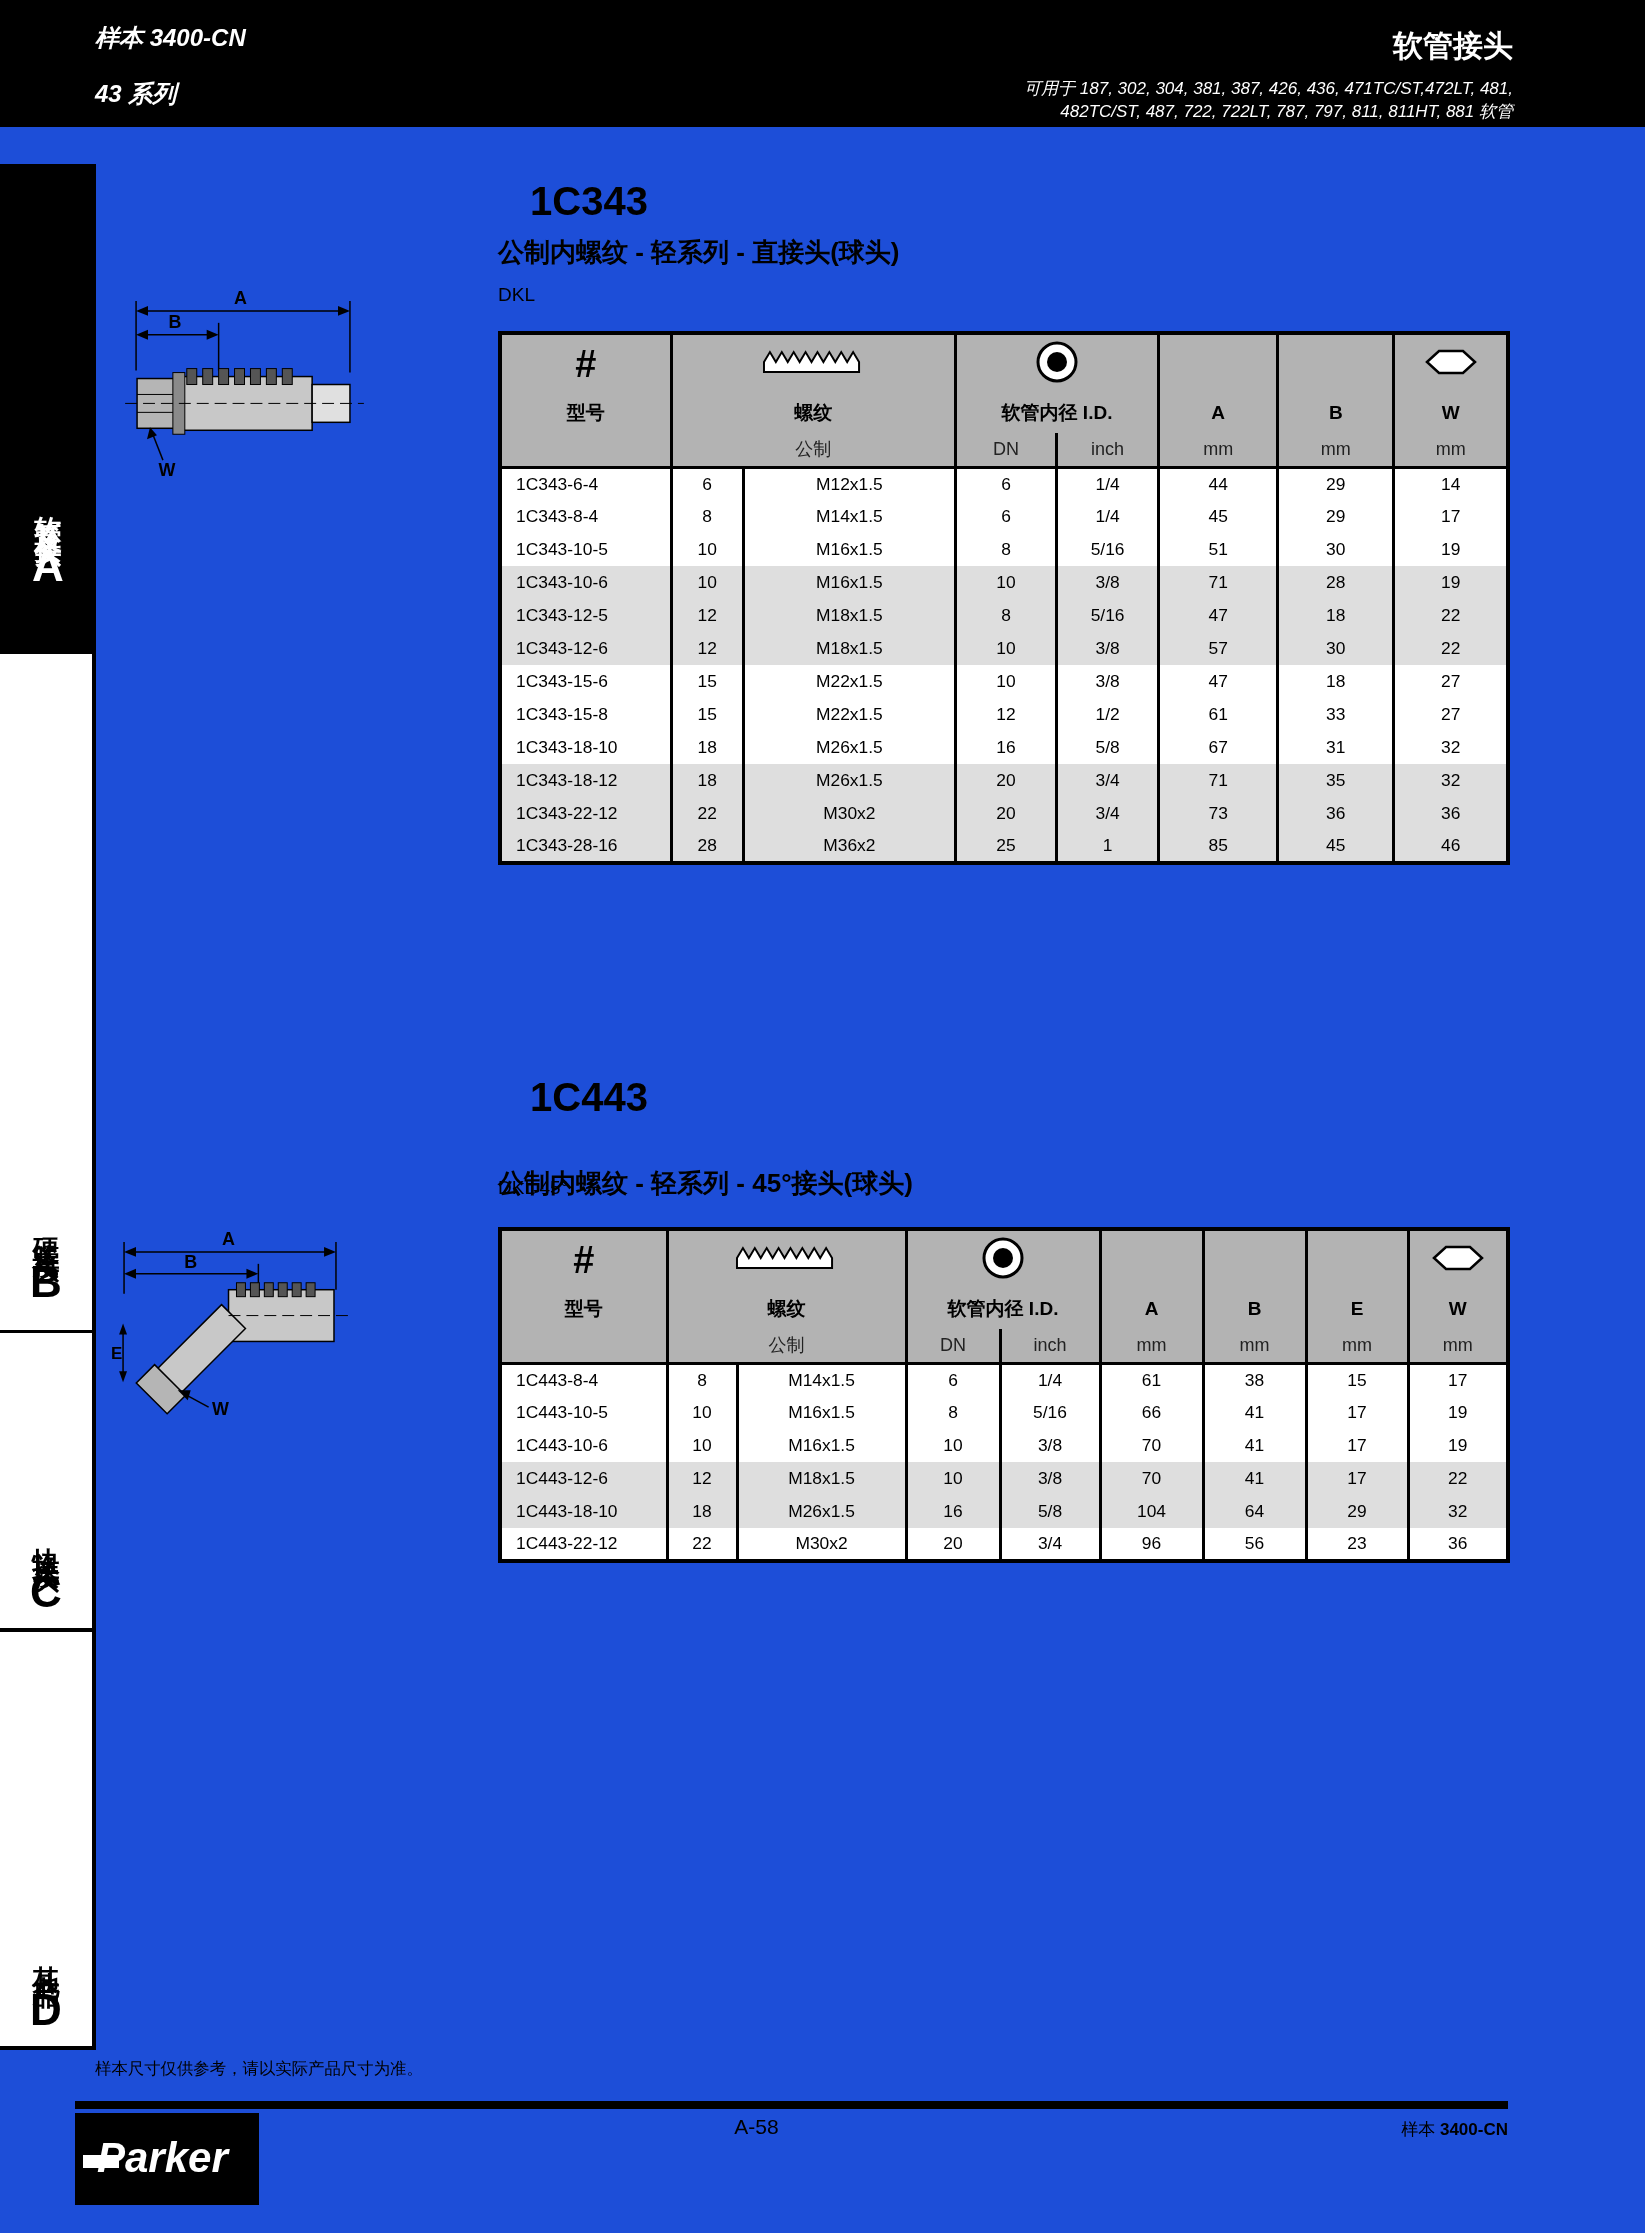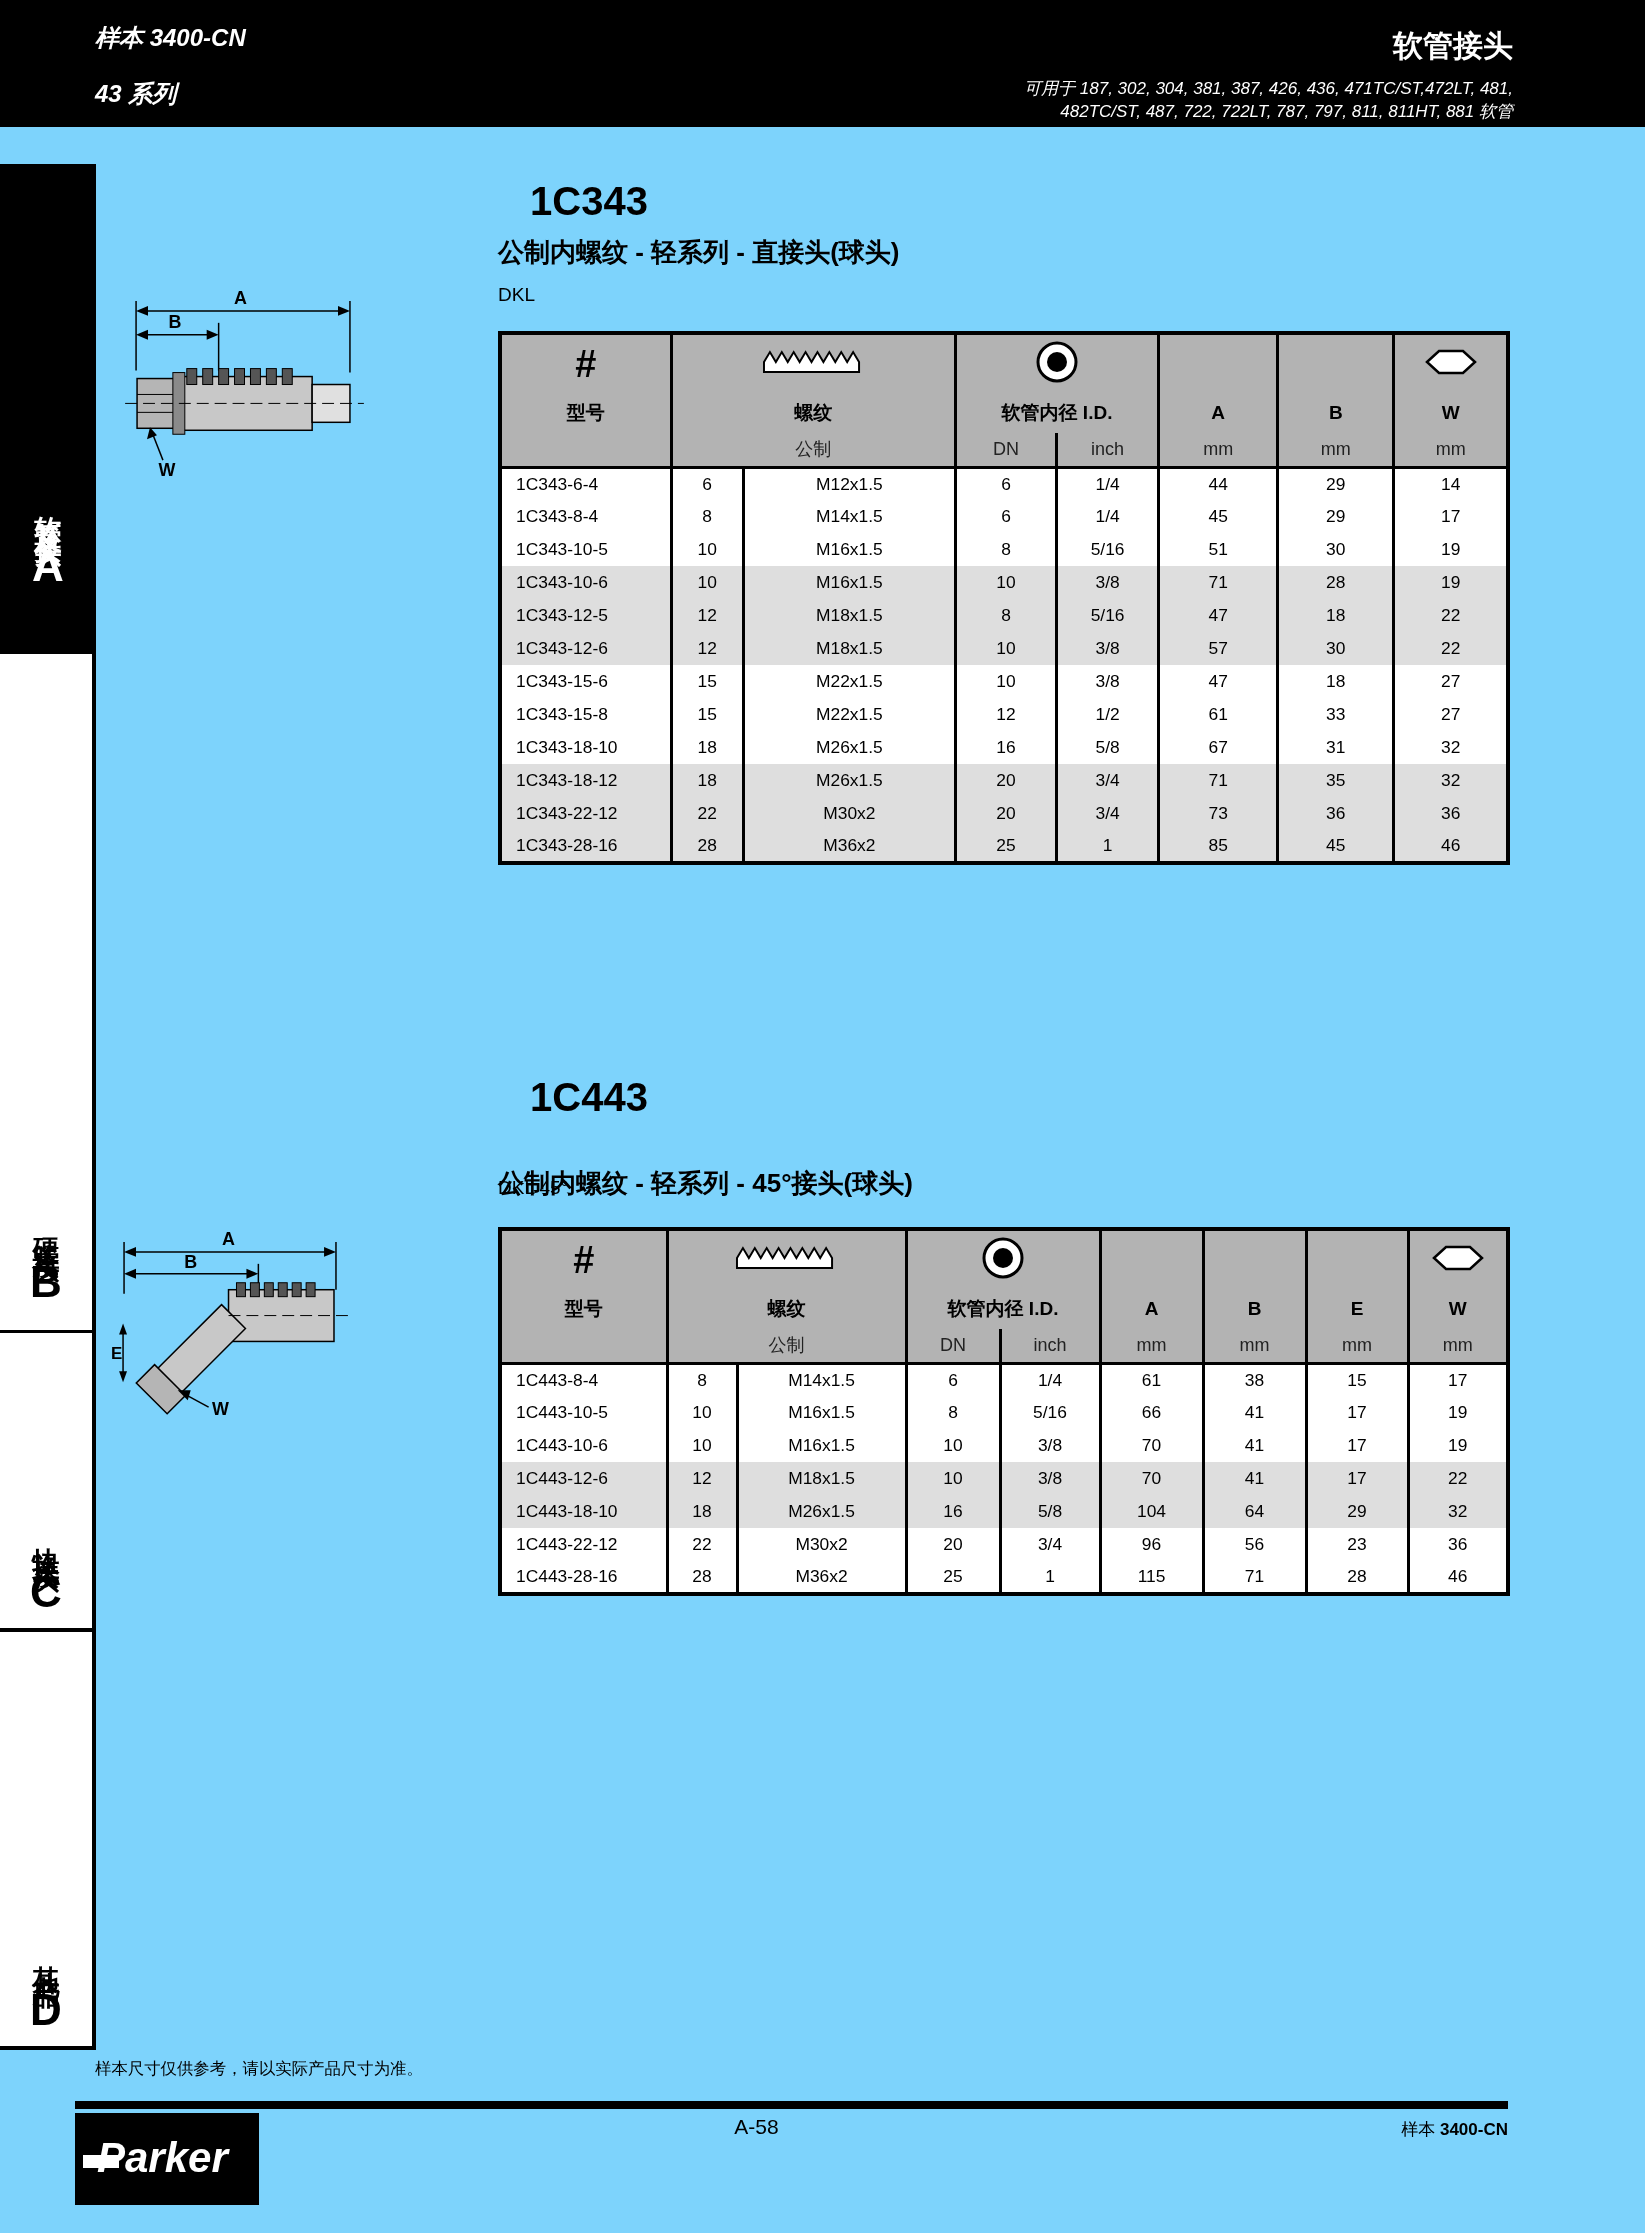--- a/index.html
+++ b/index.html
@@ -1,20 +1,20 @@
 <!DOCTYPE html>
 <html><head>
 <meta charset="utf-8">
 <style>
   * { box-sizing: border-box; }
   html,body { margin:0; padding:0; background:#888; }
   #page {
     position: relative;
     width: 1646px; height: 2234px;
-    background: #7dd3fc;
+    background: #1d4ed8;
     font-family: "Liberation Sans", sans-serif;
     color: #000;
     overflow: hidden;
   }
   
   .header-band {
     position: absolute; left:0; top:0; width:1646px; height:127px;
     background:#000; color:#fff;
   }
   .hdr-left { position:absolute; left:95px; top:22px; font-style:italic; font-weight:bold; }
@@ -466,31 +466,20 @@
           <td>1C443-22-12</td>
           <td>22</td>
           <td>M30x2</td>
           <td>20</td>
           <td>3/4</td>
           <td>96</td>
           <td>56</td>
           <td>23</td>
           <td>36</td>
         </tr>
-        <tr>
-          <td>1C443-28-16</td>
-          <td>28</td>
-          <td>M36x2</td>
-          <td>25</td>
-          <td>1</td>
-          <td>115</td>
-          <td>71</td>
-          <td>28</td>
-          <td>46</td>
-        </tr>
       </tbody>
   </table>
 
   <div class="foot-note">样本尺寸仅供参考，请以实际产品尺寸为准。</div>
   <div class="foot-bar"></div>
   <div class="page-num">A-58</div>
   <div class="cat-ref">
     <span>样本 </span><span class="bold">3400-CN</span>
   </div>
   <div class="parker-logo">

